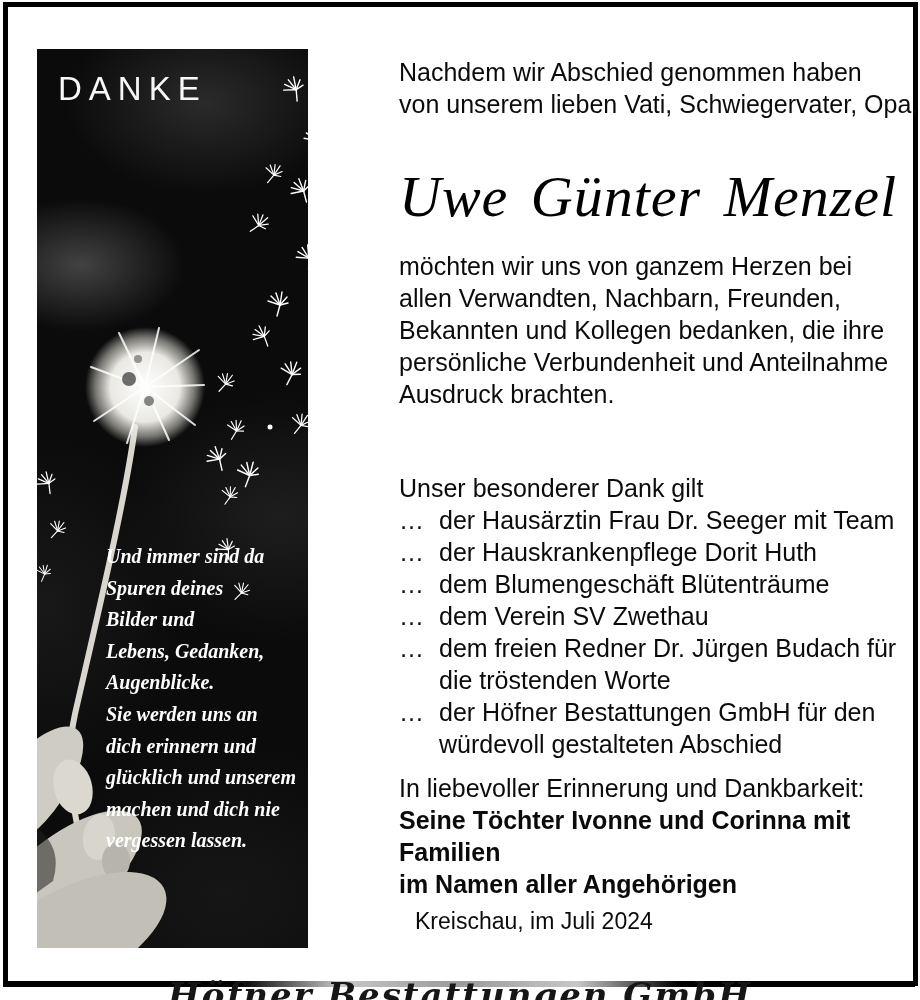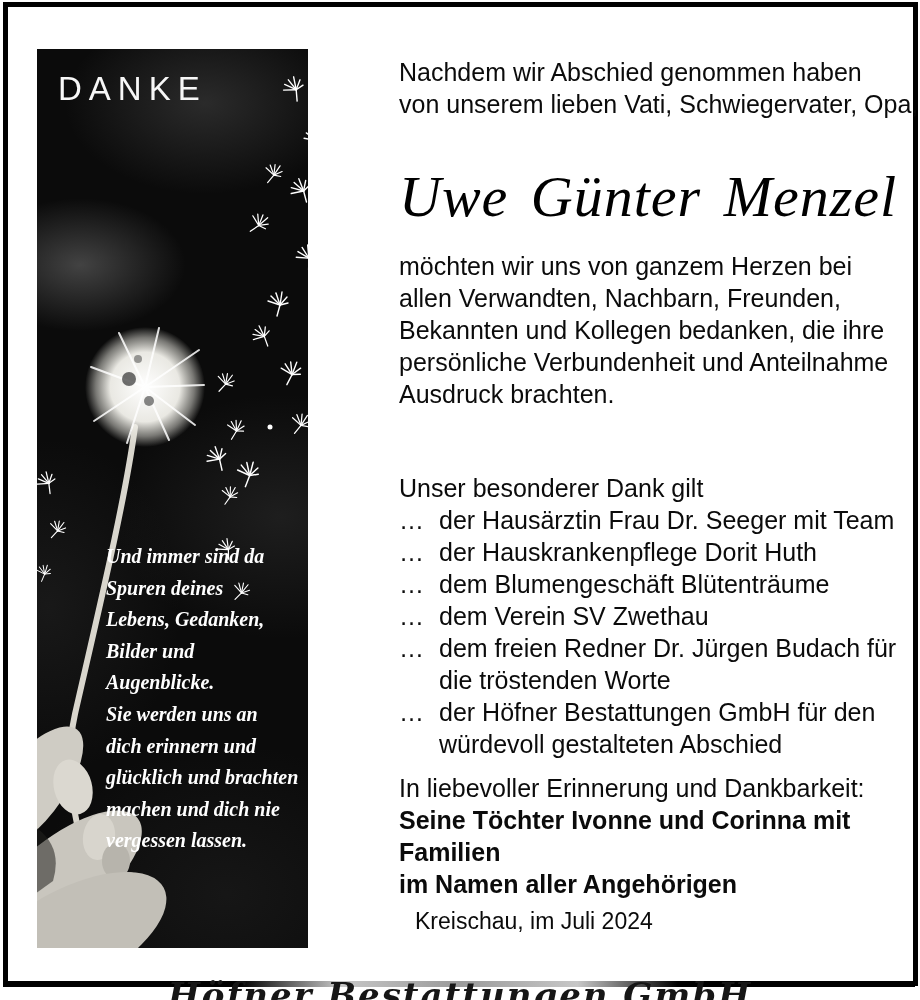--- a/index.html
+++ b/index.html
@@ -145,26 +145,26 @@
       <ellipse cx="34" cy="888" rx="105" ry="48" transform="rotate(-28 34 888)" fill="#c2bfb7"></ellipse>
       <path d="M-12,772 Q28,792 16,832 L-12,852 Z" fill="#22221f" opacity="0.55"></path>
     </g>
   </svg>
 
   <div class="danke">DANKE</div>
 
   <div class="poem">
     <div>Und immer sind da</div>
     <div>Spuren deines</div>
+    <div>Bilder und</div>
     <div>Lebens, Gedanken,</div>
-    <div>Bilder und</div>
     <div>Augenblicke.</div>
     <div>Sie werden uns an</div>
     <div>dich erinnern und</div>
-    <div>glücklich und brachten</div>
+    <div>glücklich und unserem</div>
     <div>machen und dich nie</div>
     <div>vergessen lassen.</div>
   </div>
 </div>
 
 <div class="col intro">
   <div>Nachdem wir Abschied genommen haben</div>
   <div>von unserem lieben Vati, Schwiegervater, Opa,</div>
 </div>
 

